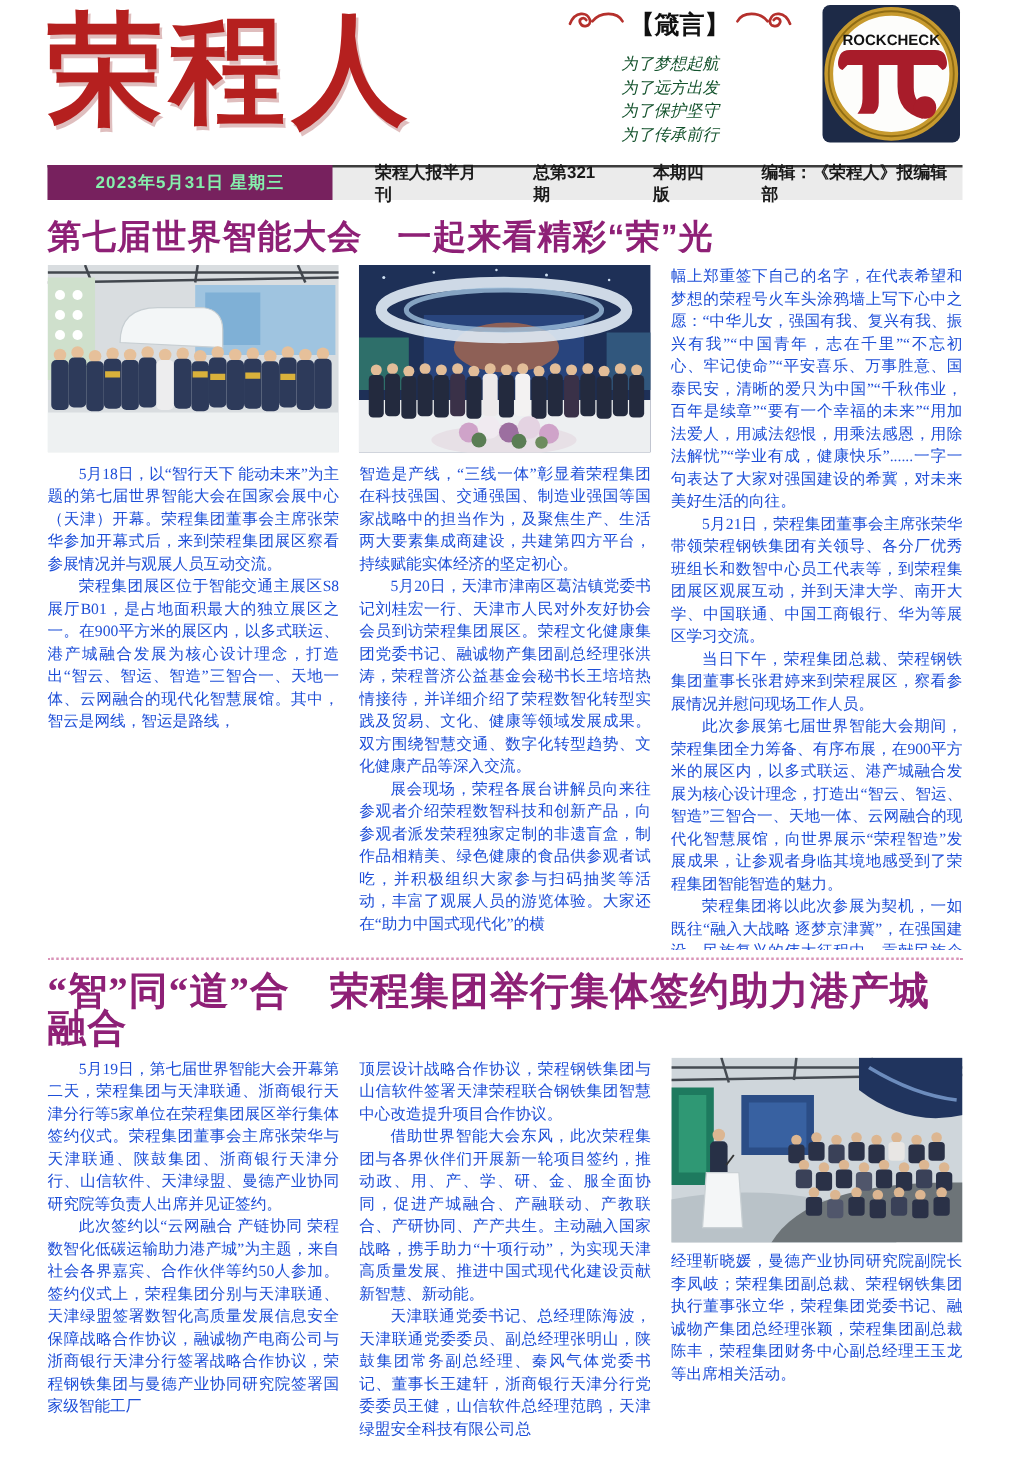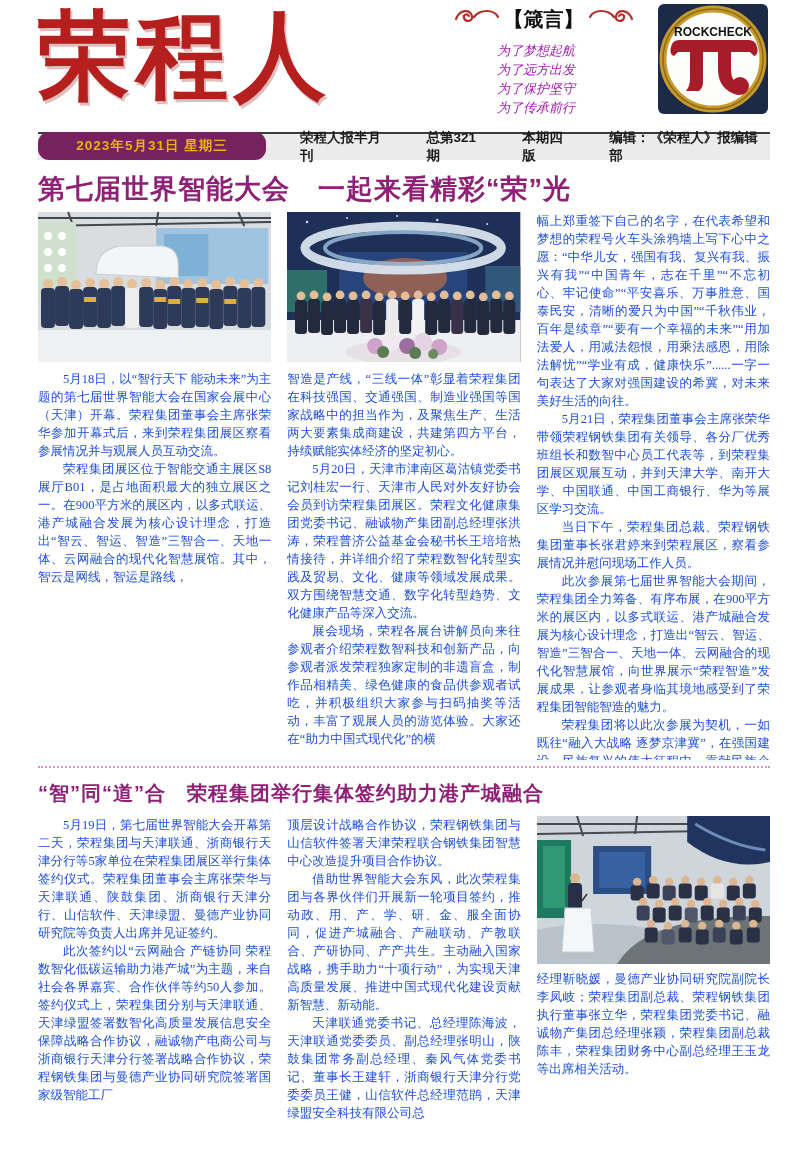--- a/index.html
+++ b/index.html
@@ -13,35 +13,35 @@
   .masthead{
     flex:0 0 385px;font-family:"DejaVu Serif","Liberation Serif",serif;
     font-weight:900;font-size:92px;line-height:110px;color:#b5201f;
     letter-spacing:6px;text-shadow:2px 3px 0 rgba(140,20,20,.28);
     transform:scaleY(1.05);white-space:nowrap;
   }
   .motto{flex:1 1 auto;padding:6px 8px 0 16px;}
   .motto-hd{display:flex;align-items:center;justify-content:center;gap:4px;
     font-family:"Liberation Sans",sans-serif;font-weight:700;font-size:20px;color:#111;}
   .motto-lines{margin-top:8px;padding-left:58px;font-style:italic;font-size:13px;
-    line-height:19px;color:#a21caf;}
+    line-height:19px;color:#14532d;}
   .motto-sign{font-weight:700;font-size:14px;margin-left:14px;}
   .logo{flex:0 0 114px;height:112px;margin-top:4px;}
   
   .bar{display:flex;align-items:stretch;height:26px;margin-top:4px;
     background:#ebebeb;border-top:2px solid #3c3c3c;
     font-family:"Liberation Sans",sans-serif;font-weight:700;font-size:13.5px;}
-  .bar-date{background:#77215e;color:#eab308;flex:0 0 228px;display:flex;align-items:center;
-    justify-content:center;margin-top:-2px;letter-spacing:1px;border-radius:11px;}
+  .bar-date{background:#77215e;color:#86efac;flex:0 0 228px;display:flex;align-items:center;
+    justify-content:center;margin-top:-2px;letter-spacing:1px;}
   .bar-rest{flex:1;display:flex;align-items:center;color:#1a1a1a;padding-left:34px;gap:34px;}
   .bar-editor{margin-left:auto;padding-right:2px;}
   
   .headline{font-family:"Liberation Sans",sans-serif;font-weight:700;text-align:left;
     color:#8e2076;font-size:27px;line-height:30px;margin:14px 0 8px 0;letter-spacing:1px;}
-  .headline.h2{font-size:20px;margin:10px 0 8px 0;}
+  .headline.h2{font-size:31px;margin:10px 0 8px 0;font-family:Liberation Serif, serif;}
   
   .cols{display:grid;grid-template-columns:1fr 1fr 1fr;column-gap:16px;}
   .cols.a1{height:548px;}
   .cols.a2{height:308px;}
   .col{overflow:hidden;font-size:12.5px;line-height:18px;text-align:justify;color:#1d4ed8;}
   .photo{width:100%;height:150px;margin-bottom:8px;display:block;}
   .photo.p3{height:148px;margin-bottom:6px;}
   .photo svg{width:100%;height:100%;display:block;}
   .para{text-indent:2em;margin:0;}
   .para.cont{text-indent:0;}

